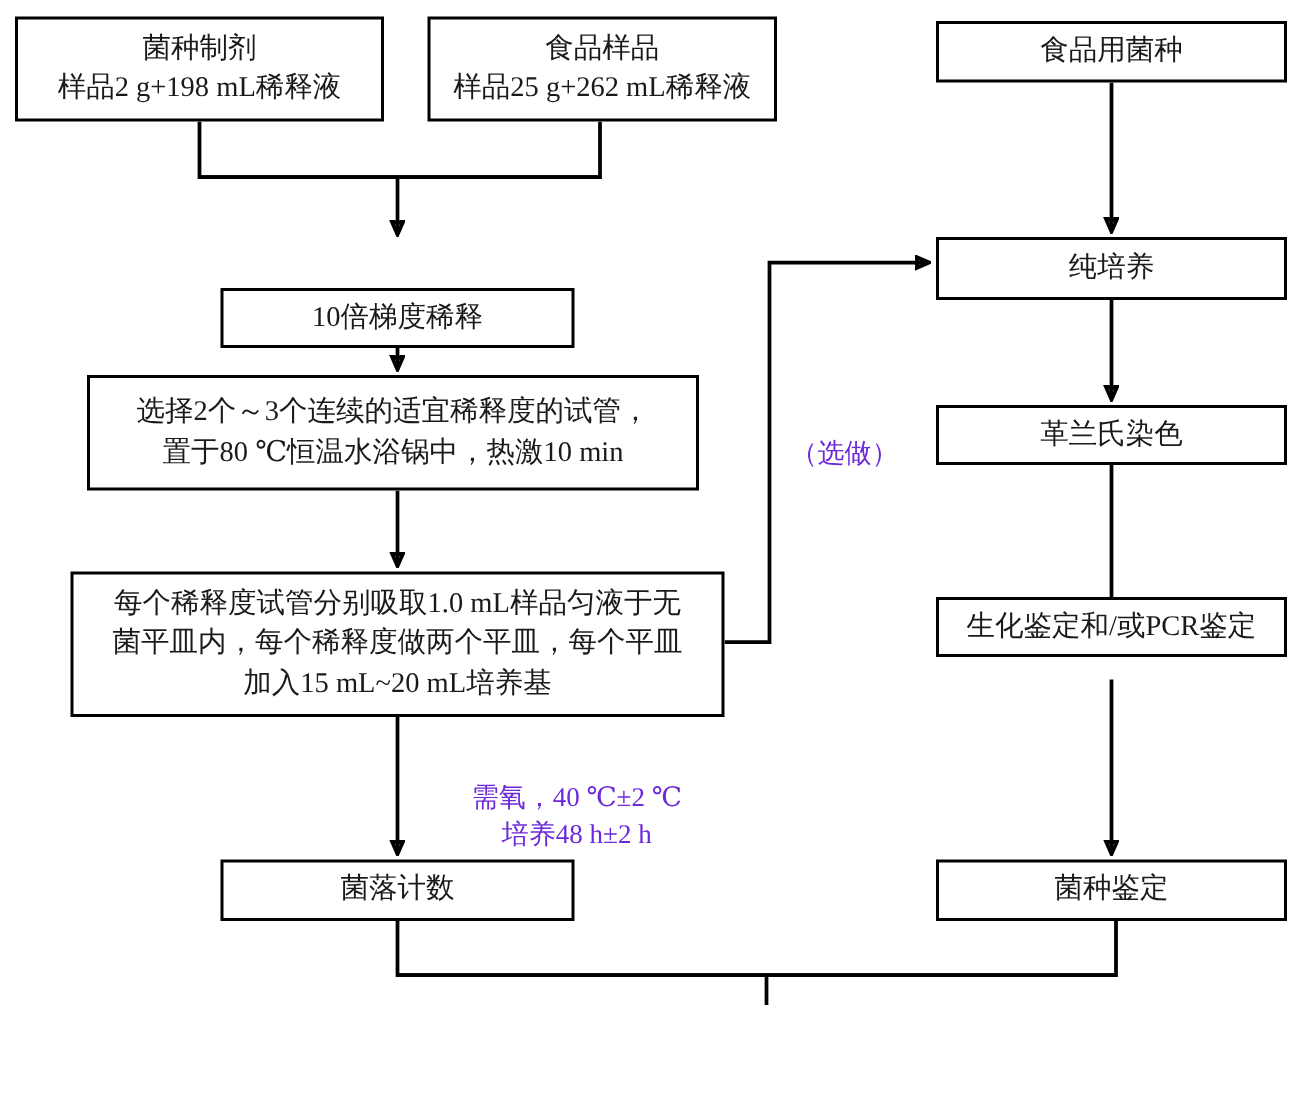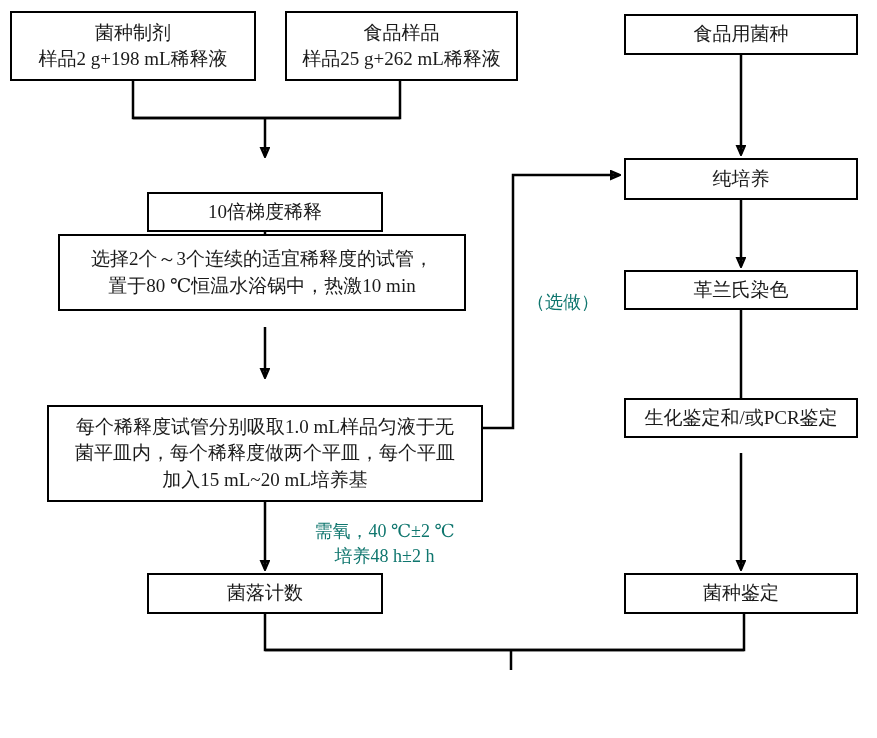--- a/index.html
+++ b/index.html
@@ -31,21 +31,21 @@
     line-height: 1.38;
     padding: 2px 6px;
   }
   .node .txt {
     display: block;
     width: 100%;
     white-space: pre-line;
   }
   .edge-label {
     position: absolute;
-    color: #0f766e;
+    color: #6d28d9;
     font-size: 18px;
     line-height: 1.35;
     text-align: center;
     white-space: pre-line;
     background: transparent;
   }
   svg#wires {
     position: absolute;
     left: 0;
     top: 0;
@@ -111,26 +111,26 @@
   </div>
 
   <div class="node" style="left:624px; top:14px; width:234px; height:41px;">
     <span class="txt">食品用菌种</span>
   </div>
 
   <div class="node" style="left:147px; top:160px; width:236px; height:40px;margin-top:32px;">
     <span class="txt">10倍梯度稀释</span>
   </div>
 
-  <div class="node" style="left:58px; top:234px; width:408px; height:77px;">
+  <div class="node" style="left:58px; top:250px; width:408px; height:77px;">
     <span class="txt">选择2个～3个连续的适宜稀释度的试管，
 置于80 ℃恒温水浴锅中，热激10 min</span>
   </div>
 
-  <div class="node" style="left:47px; top:381px; width:436px; height:97px;margin-top:24px;">
+  <div class="node" style="left:47px; top:381px; width:436px; height:97px;">
     <span class="txt">每个稀释度试管分别吸取1.0 mL样品匀液于无
 菌平皿内，每个稀释度做两个平皿，每个平皿
 加入15 mL~20 mL培养基</span>
   </div>
 
   <div class="node" style="left:624px; top:158px; width:234px; height:42px;">
     <span class="txt">纯培养</span>
   </div>
 
   <div class="node" style="left:624px; top:270px; width:234px; height:40px;justify-content:center;">

